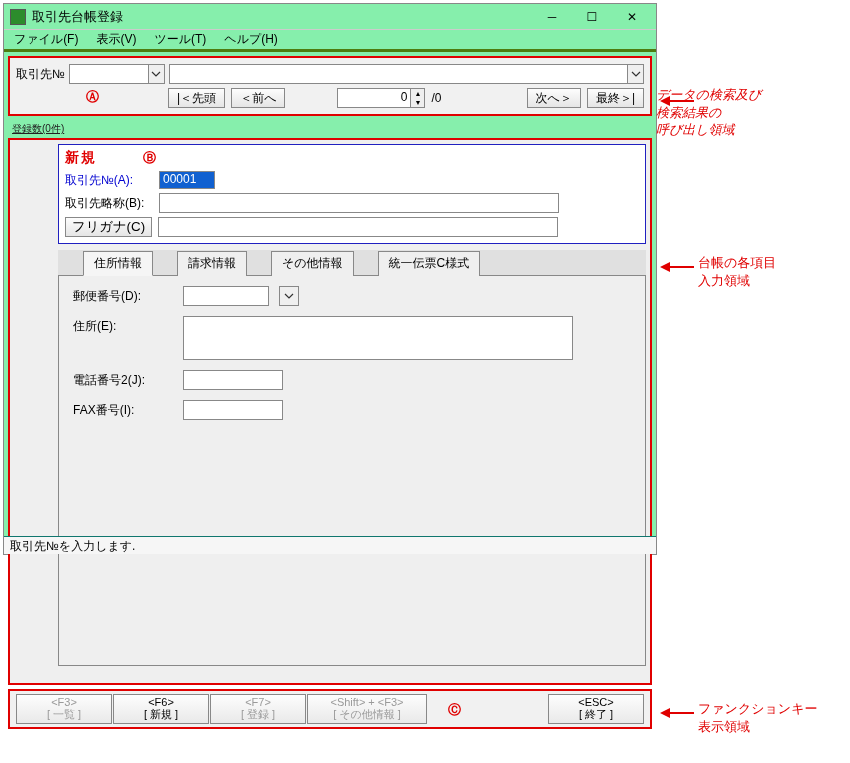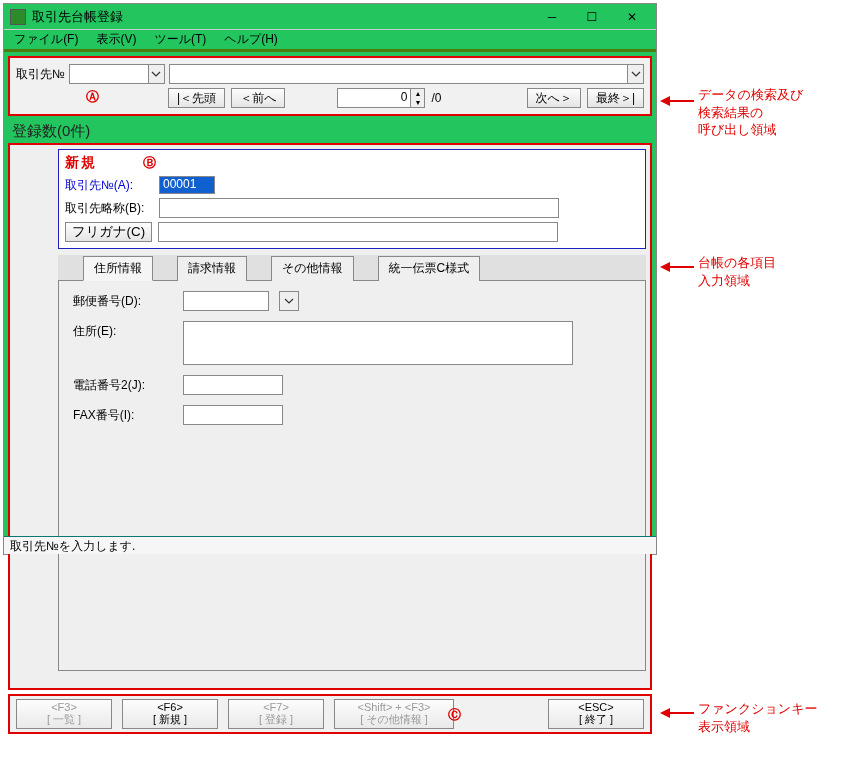--- a/index.html
+++ b/index.html
@@ -1,20 +1,20 @@
 <!DOCTYPE html>
 <html><head>
 <meta charset="utf-8">
 <style>
   * { box-sizing: border-box; font-family: "MS UI Gothic", "Meiryo", sans-serif; }
   body { margin: 0; background: #fff; font-size: 12px; color: #000; }
   .stage { position: relative; width: 850px; height: 763px; }
 
   
-  .window { position: absolute; left: 3px; top: 3px; width: 654px; height: 552px; border: 1px solid #888; background: #22c55e; }
+  .window { position: absolute; left: 3px; top: 3px; width: 654px; height: 552px; border: 1px solid #888; background: #86efac; }
   .titlebar { height: 26px; display: flex; align-items: center; padding: 0 4px 0 6px; border-bottom: 1px solid #ccc; }
   .app-icon { width: 16px; height: 16px; background: #2c8c2c; border: 1px solid #555; margin-right: 6px; }
   .title-text { flex: 1; font-size: 13px; }
   .win-btns { display: flex; gap: 0; }
   .win-btn { width: 40px; height: 24px; display: flex; align-items: center; justify-content: center; font-size: 12px; }
 
   .menubar { height: 22px; display: flex; align-items: center; padding: 0 6px; gap: 10px; border-bottom: 3px solid #4d7c0f; }
   .menubar span { padding: 2px 4px; }
 
   
@@ -26,21 +26,21 @@
   .combo .arrow { width: 16px; border-left: 1px solid #888; display: flex; align-items: center; justify-content: center; background: #efefef; }
   .fld-long { flex: 1; height: 20px; border: 1px solid #888; background: #fff; display:flex; }
   .fld-long .txt { flex:1; }
   .fld-long .arrow { width:16px; border-left:1px solid #888; background:#efefef; display:flex;align-items:center;justify-content:center;}
   .btn { height: 20px; padding: 0 8px; border: 1px solid #888; background: linear-gradient(#fdfdfd,#e5e5e5); font-size: 12px; }
   .spinner { display: inline-flex; border: 1px solid #888; height: 20px; background:#fff;}
   .spinner .num { width: 72px; text-align: right; padding: 1px 3px; }
   .spinner .arrs { width: 14px; display: flex; flex-direction: column; border-left:1px solid #888;}
   .spinner .arrs div { flex:1; font-size:7px; display:flex;align-items:center;justify-content:center; background:#efefef;}
   .badge-a { position:absolute; left:76px; top:30px; color:#e00000; font-weight:bold; font-size:13px;}
-  .reg-count { margin: 6px 8px 2px 8px; font-size: 15px; color:#222;}
+  .reg-count { margin: 6px 8px 2px 8px; font-size: 10px; color:#222;text-decoration:underline;}
 
   
   .sec-b-wrap { margin: 2px 4px 0 4px; border: 2px solid #e00000; height: 547px; background:#efefef;padding-left:44px;}
   .sec-b-head { position:relative; margin:4px 4px 0 4px; border:1px solid #2020c0; background:#fff; padding:4px 6px 6px 6px;}
   .new-tag { color:#e00000; font-weight:bold; font-size:14px; letter-spacing:2px;}
   .badge-b { color:#e00000; font-weight:bold; font-size:13px; margin-left:40px;}
   .form-row { display:flex; align-items:center; gap:6px; margin-top:4px;}
   .blue-lbl { color:#0000d0; min-width:88px;}
   .sel-input { background:#1060d0; color:#fff; border:1px solid #888; height:18px; padding:0 3px; width:56px; display:inline-block;}
   .plain-lbl { min-width:88px;}
@@ -54,21 +54,21 @@
   .tab.active { background:#f5f5f5; border-bottom:1px solid #f5f5f5;}
   .tab-body { border:1px solid #888; border-top:none; background:#efefef; padding:10px 14px; height:390px;}
   .tb-row { display:flex; align-items:flex-start; gap:10px; margin-bottom:10px;}
   .tb-lbl { width:100px; padding-top:2px;}
   .tb-inp { border:1px solid #888; background:#fff; height:20px; width:86px;}
   .tb-inp.w2 { width:100px;}
   .addr-area { border:1px solid #888; background:#fff; width:390px; height:44px;}
   .dd-btn { width:20px; height:20px; border:1px solid #888; background:#efefef; display:flex;align-items:center;justify-content:center; font-size:10px;}
 
   
-  .sec-c { margin:4px 4px 0 4px; border:2px solid #e00000; height:40px; display:flex; align-items:center; gap:10px; padding:3px 6px; position:relative; background:#f1f1f1;}
+  .sec-c { margin:4px 4px 0 4px; border:2px solid #e00000; height:40px; display:flex; align-items:center; gap:1px; padding:3px 6px; position:relative; background:#f1f1f1;}
   .fkey { border:1px solid #888; background:linear-gradient(#fdfdfd,#e9e9e9); height:30px; width:96px; display:flex; flex-direction:column; align-items:center; justify-content:center; font-size:11px; line-height:1.05;}
   .fkey.dis { color:#9a9a9a; }
   .fkey.wide { width:120px; }
   .badge-c { position:absolute; left:438px; top:10px; color:#e00000; font-weight:bold; font-size:13px;}
 
   .statusbar { position:absolute; left:0; right:0; bottom:0; height:18px; border-top:1px solid #0f766e; padding:1px 6px; font-size:12px; background:#f6f6f6;}
 
   
   .callout { position:absolute; color:#e00000; font-size:13px; line-height:1.35; font-weight:500;}
   .arrow-line { position:absolute; height:2px; background:#e00000;}
@@ -220,21 +220,21 @@
         <div>[ 終了 ]</div>
       </div>
     </div>
 
     <div class="statusbar">取引先№を入力します.</div>
 
   </div>
 
   <div class="arrow-head" style="left:660px; top:96px;"></div>
   <div class="arrow-line" style="left:670px; top:100px; width:24px;"></div>
-  <div class="callout" style="left:698px; top:86px; white-space:pre;">データの検索及び
+  <div class="callout" style="left:656px; top:86px; white-space:pre;font-style:italic;">データの検索及び
 検索結果の
 呼び出し領域</div>
 
   <div class="arrow-head" style="left:660px; top:262px;"></div>
   <div class="arrow-line" style="left:670px; top:266px; width:24px;"></div>
   <div class="callout" style="left:698px; top:254px; white-space:pre;">台帳の各項目
 入力領域</div>
 
   <div class="arrow-head" style="left:660px; top:708px;"></div>
   <div class="arrow-line" style="left:670px; top:712px; width:24px;"></div>

